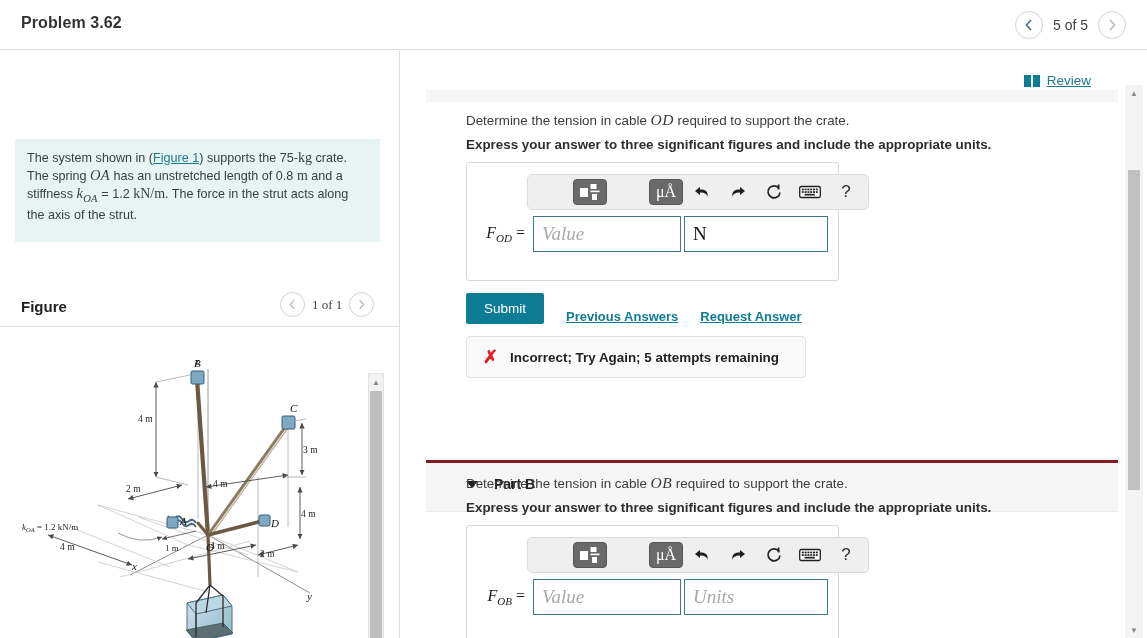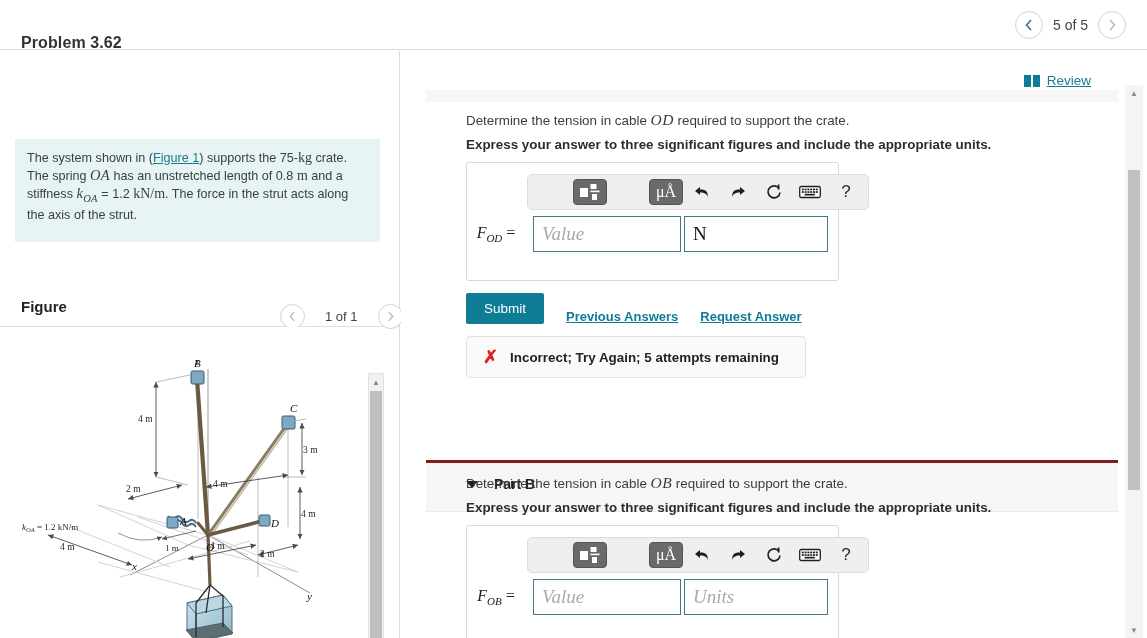--- a/index.html
+++ b/index.html
@@ -17,21 +17,20 @@
   .header {
     position: absolute; top: 0; left: 0;
     width: 1147px; height: 50px;
     border-bottom: 1px solid #dcdcdc;
     background: #fff;
   }
   .problem-title {
     position: absolute; left: 21px; top: 14px;
     font-size: 16px; font-weight: bold; color: #333;
     letter-spacing: .1px;
-    margin-top: 20px;
   }
   .pager {
     position: absolute; right: 21px; top: 10px;
     display: flex; align-items: center; gap: 10px;
     height: 30px;
   }
   .circle-btn {
     width: 28px; height: 28px; border-radius: 50%;
     border: 1px solid #d2d2d2; background: #fff;
     display: flex; align-items: center; justify-content: center;
@@ -66,22 +65,22 @@
 
   .figure-head {
     position: absolute; left: 0; top: 238px; width: 400px; height: 38px;
     border-bottom: 1px solid #e0e0e0;
   }
   .figure-title {
     position: absolute; left: 21px; top: 9px;
     font-size: 15px; font-weight: bold; color: #222;
   }
   .figure-pager {
-    position: absolute; left: 280px; top: 15px;
-    display: flex; align-items: center; gap: 20px;
+    position: absolute; left: 280px; top: 3px;
+    display: flex; align-items: center; gap: 7px; font-family: Liberation Serif, serif;
   }
   .figure-pager .circle-btn { width: 25px; height: 25px; font-size: 12px; }
   .figure-pager .pager-label { font-size: 13px; }
 
   .fig-frame {
     position: absolute; left: 10px; top: 276px;
     width: 375px; height: 336px;
     overflow: hidden; background: #fff;
   }
   .fig-canvas { position: absolute; left: 0; top: 0; }
@@ -163,21 +162,21 @@
     font-family: "Liberation Serif", serif; font-size: 16px; color: #fff;
     line-height: 1;
   }
   .tb-q { font-size: 17px; color: #2b2b2b; font-weight: normal; }
 
   .ans-row {
     position: absolute; left: 0; top: 53px;
     display: flex; align-items: center;
   }
   .ans-label {
-    width: 66px; text-align: center; padding-right: 8px;
+    width: 66px; text-align: right; padding-right: 8px;
     font-family: "Liberation Serif", serif; font-size: 16px; color: #222;
   }
   .ans-label .sub { font-size: 11px; vertical-align: sub; font-style: italic;}
   .ans-label .fvar { font-style: italic; }
   .field {
     height: 36px; border: 1px solid #3f7c88; background: #fff;
     display: flex; align-items: center; padding: 0 8px;
     font-family: "Liberation Serif", serif; font-size: 19px; font-style: italic;
   }
   .field.value { width: 148px; }

